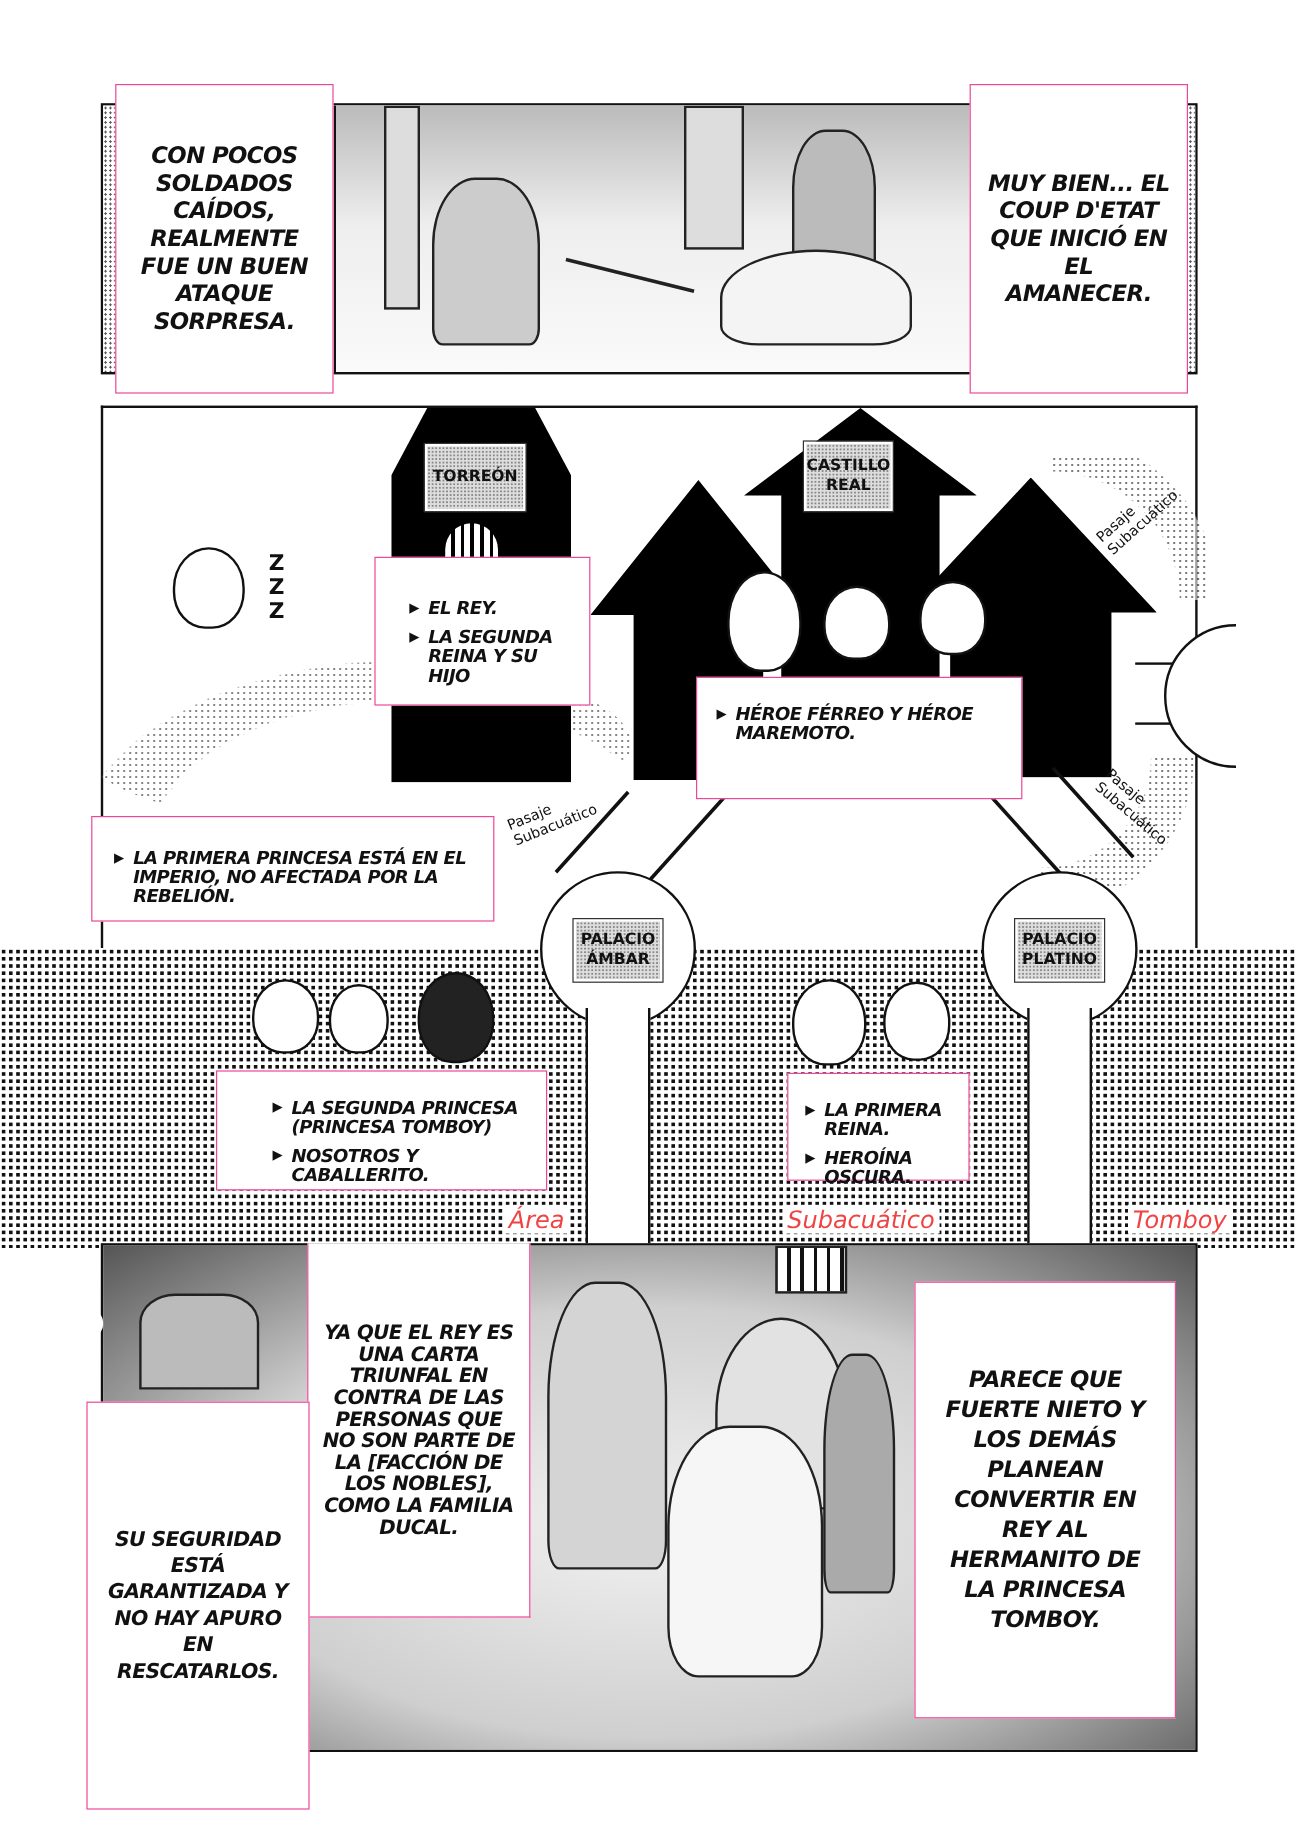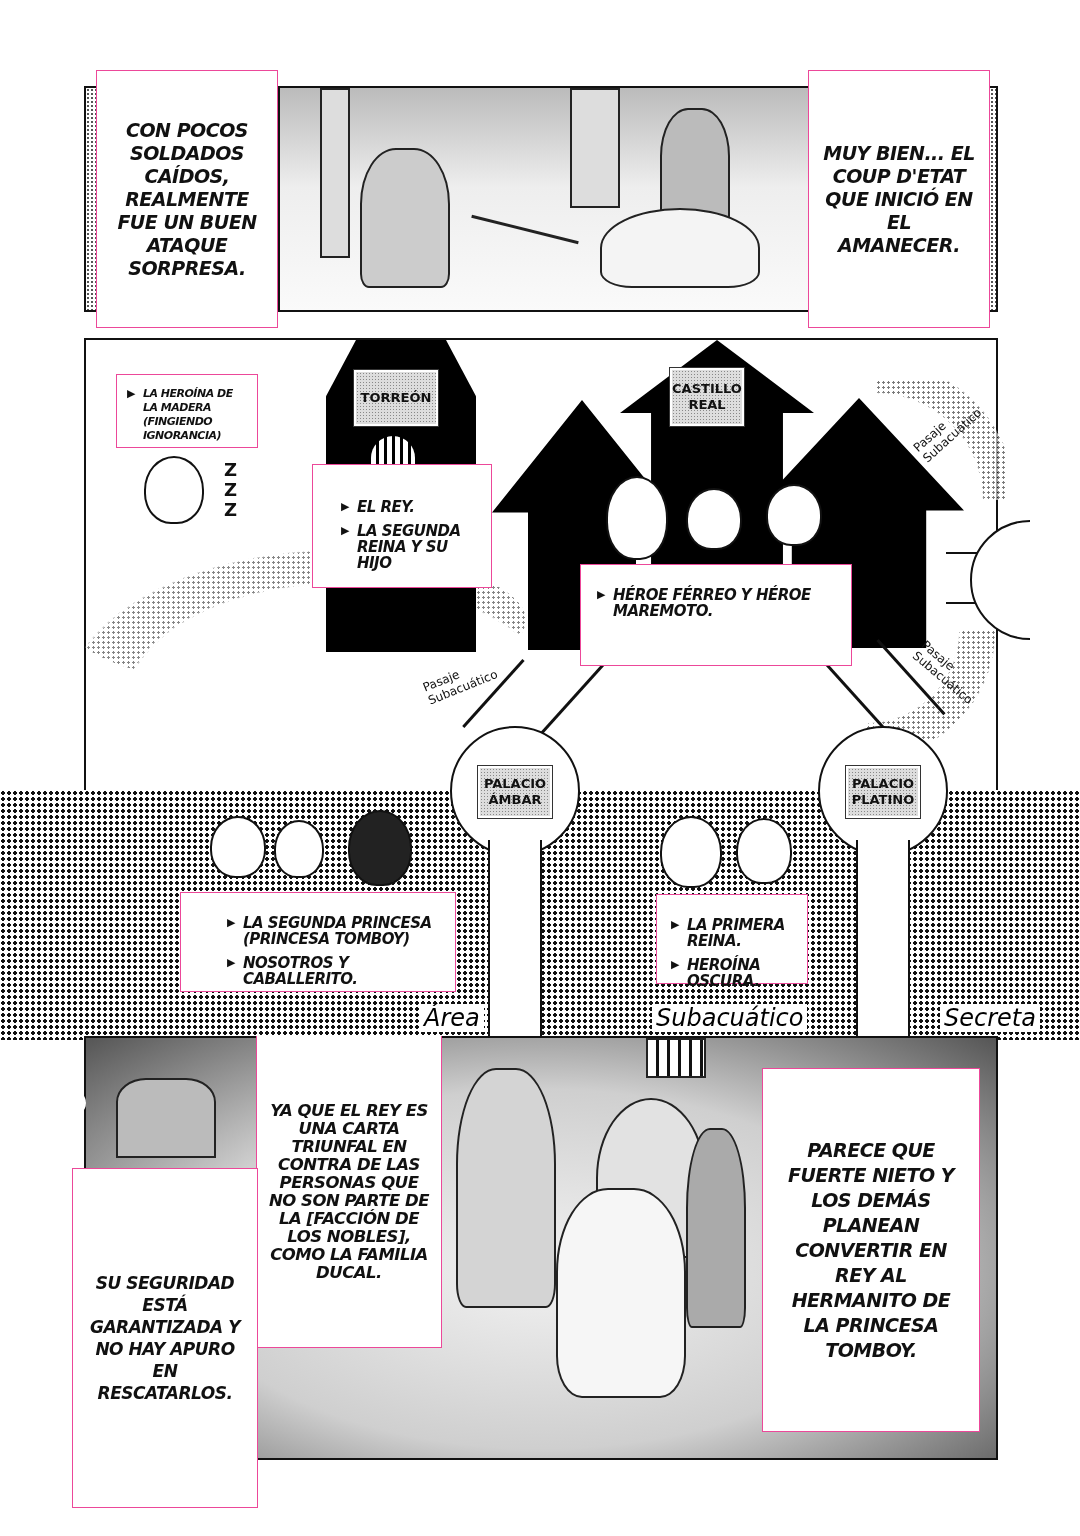--- a/index.html
+++ b/index.html
@@ -28,21 +28,21 @@
            display: flex; align-items: center; justify-content: center; text-align: center;
            font-family: "DejaVu Sans", sans-serif; font-weight: bold; font-size: 13px; line-height: 16px;
            text-transform: uppercase; color: #111; }
   .tower { background: #000; }
   .passage { font-family: "DejaVu Sans", sans-serif; font-size: 12px; color: #111; }
   .art { background: linear-gradient(180deg, #bbb 0%, #eee 45%, #fafafa 100%); overflow: hidden; }
   .scene-shape { position: absolute; border: 2px solid #222; background: #e8e8e8; }
   .circle { border-radius: 50%; border: 2.5px solid #111; background: #fff; }
   .face { width: 56px; height: 62px; border-radius: 50% 50% 45% 45%; border: 2px solid #111;
           background: #fff; }
-  .ground { font-family: "DejaVu Sans", sans-serif; font-size: 24px; color: #000000;
+  .ground { font-family: "DejaVu Sans", sans-serif; font-size: 20px; color: #ef4444;
             background: #fff; padding: 0 4px; font-style: italic; }
 </style>
 </head>
 <body>
 
 <div class="abs" style="left:84px;top:86px;width:914px;height:226px;border:2px solid #111;">
   <div class="abs dots-light" style="inset:0;"></div>
   <div class="abs art" style="left:192px;top:0;width:534px;height:222px;border-left:2px solid #111;border-right:2px solid #111;">
     <div class="scene-shape" style="left:40px;top:0;width:30px;height:170px;background:#ddd;"></div>
     <div class="scene-shape" style="left:290px;top:0;width:50px;height:120px;background:#ddd;"></div>
@@ -79,39 +79,39 @@
   <div class="abs face" style="left:680px;top:144px;"></div>
 
   <div class="abs" style="left:436px;top:320px;width:3px;height:90px;background:#111;transform:rotate(42deg);transform-origin:top;"></div>
   <div class="abs" style="left:520px;top:320px;width:3px;height:100px;background:#111;transform:rotate(42deg);transform-origin:top;"></div>
   <div class="abs" style="left:735px;top:320px;width:3px;height:95px;background:#111;transform:rotate(-42deg);transform-origin:top;"></div>
   <div class="abs" style="left:790px;top:300px;width:3px;height:100px;background:#111;transform:rotate(-42deg);transform-origin:top;"></div>
   <div class="abs" style="left:860px;top:212px;width:60px;height:2px;background:#111;"></div>
   <div class="abs" style="left:860px;top:262px;width:60px;height:2px;background:#111;"></div>
   <div class="abs circle" style="left:884px;top:180px;width:120px;height:120px;clip-path:inset(0 50% 0 0);"></div>
 
-  <div class="abs box" style="left:30px;top:34px;width:142px;height:74px;padding:12px 10px;">
-    <p class="manga small bullet">La heroína de la madera (fingiendo ignorancia)</p>
-  </div>
   <div class="abs face" style="left:58px;top:116px;width:60px;height:68px;"></div>
   <div class="abs manga" style="left:138px;top:120px;font-size:18px;line-height:20px;font-style:normal;">
     <div>Z</div>
     <div>Z</div>
     <div>Z</div>
   </div>
 
   <div class="abs box" style="left:226px;top:124px;width:180px;height:124px;padding:34px 14px 10px 28px;">
     <p class="manga med bullet">El rey.</p>
     <p class="manga med bullet">La segunda reina y su hijo</p>
   </div>
 
   <div class="abs box" style="left:494px;top:224px;width:272px;height:102px;padding:22px 14px 10px 16px;">
     <p class="manga med bullet">Héroe Férreo y Héroe Maremoto.</p>
   </div>
 
+  <div class="abs box" style="left:-10px;top:340px;width:336px;height:88px;padding:26px 14px 10px 18px;">
+    <p class="manga med bullet">La primera princesa está en el imperio, no afectada por la rebelión.</p>
+  </div>
 
   <div class="abs passage" style="left:820px;top:64px;width:110px;transform:rotate(-42deg);">Pasaje Subacuático</div>
   <div class="abs passage" style="left:336px;top:320px;width:110px;transform:rotate(-22deg);">Pasaje Subacuático</div>
   <div class="abs passage" style="left:820px;top:330px;width:110px;transform:rotate(40deg);">Pasaje Subacuático</div>
 </div>
 
 <div class="abs checker" style="left:0;top:790px;width:1080px;height:250px;"></div>
 
 <div class="abs circle" style="left:450px;top:726px;width:130px;height:130px;"></div>
 <div class="abs" style="left:488px;top:840px;width:54px;height:200px;background:#fff;border-left:2.5px solid #111;border-right:2.5px solid #111;"></div>
@@ -131,21 +131,21 @@
 
 <div class="abs face" style="left:660px;top:816px;width:62px;height:72px;"></div>
 <div class="abs face" style="left:736px;top:818px;width:56px;height:66px;"></div>
 <div class="abs box" style="left:656px;top:894px;width:152px;height:90px;padding:22px 10px 10px 14px;">
   <p class="manga med bullet">La primera reina.</p>
   <p class="manga med bullet">Heroína oscura.</p>
 </div>
 
 <div class="abs ground" style="left:420px;top:1004px;">Área</div>
 <div class="abs ground" style="left:652px;top:1004px;">Subacuático</div>
-<div class="abs ground" style="left:940px;top:1004px;">Secreta</div>
+<div class="abs ground" style="left:940px;top:1004px;">Tomboy</div>
 
 <div class="abs" style="left:84px;top:1036px;width:914px;height:424px;border:2px solid #111;background:#fff;">
   <div class="abs art" style="left:0;top:0;width:910px;height:420px;background:radial-gradient(ellipse at 50% 55%, #f2f2f2 0%, #cfcfcf 55%, #555 100%);">
     <div class="scene-shape" style="left:560px;top:0;width:60px;height:40px;background:repeating-linear-gradient(90deg,#fff 0 8px,#111 8px 11px);"></div>
     <div class="scene-shape" style="left:370px;top:30px;width:100px;height:240px;border-radius:40% 40% 10% 10%;background:#d4d4d4;"></div>
     <div class="scene-shape" style="left:510px;top:60px;width:110px;height:160px;border-radius:50% 50% 0 0;background:#e2e2e2;"></div>
     <div class="scene-shape" style="left:600px;top:90px;width:60px;height:200px;border-radius:40% 40% 10% 10%;background:#aaa;"></div>
     <div class="scene-shape" style="left:470px;top:150px;width:130px;height:210px;border-radius:40% 40% 20% 20%;background:#f6f6f6;"></div>
     <div class="scene-shape" style="left:30px;top:40px;width:100px;height:80px;border-radius:30% 30% 0 0;background:#bbb;"></div>
   </div>

